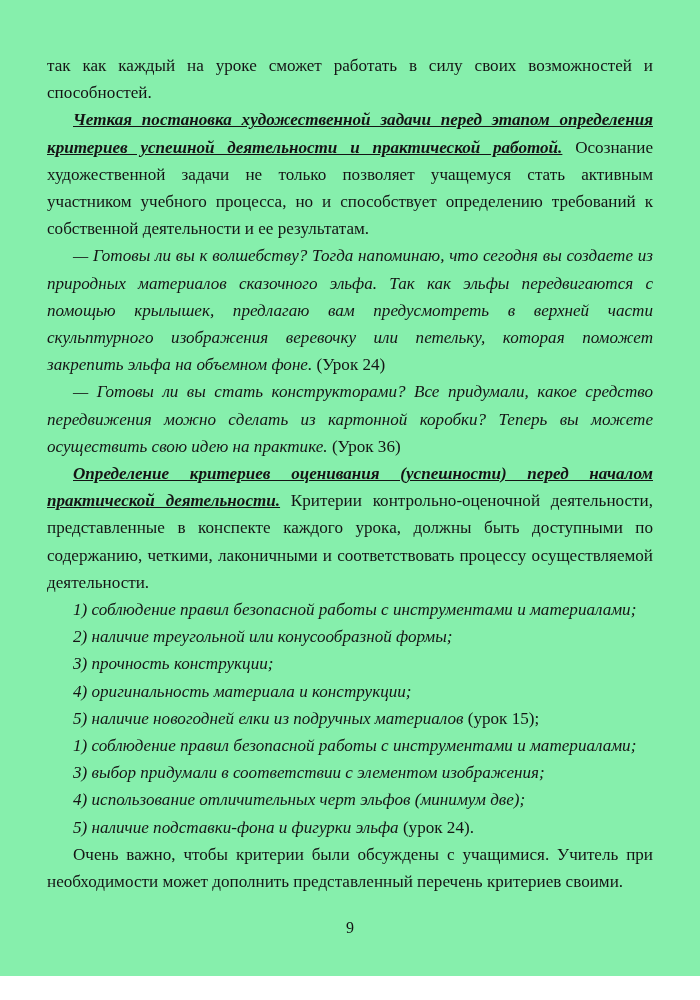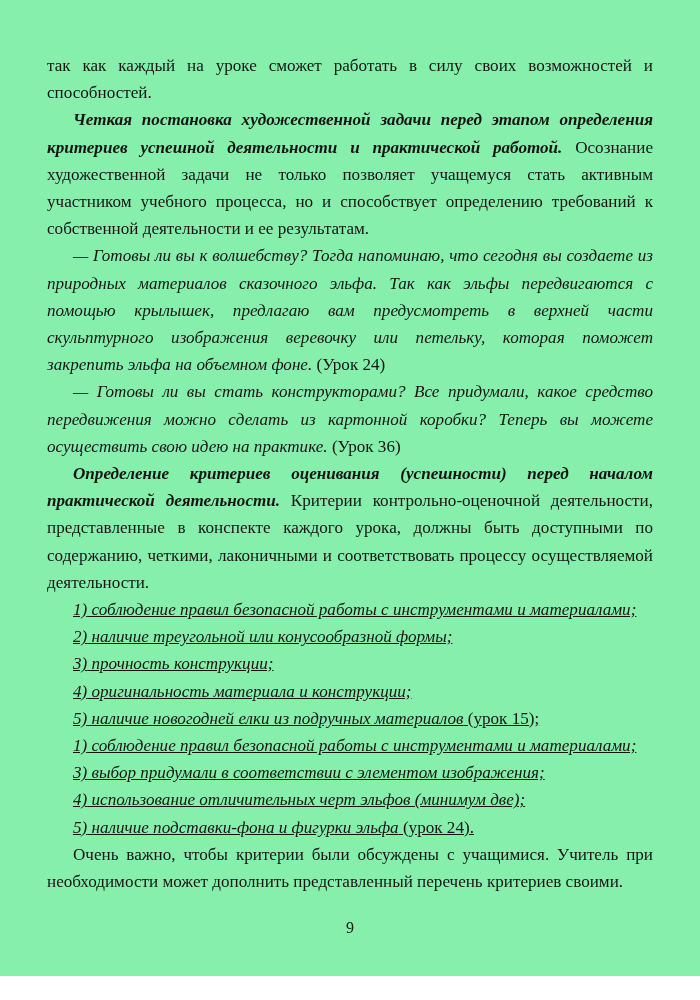--- a/index.html
+++ b/index.html
@@ -39,29 +39,29 @@
   p.cont {
     text-indent: 0;
   }
   p.indent {
     text-indent: 26px;
   }
   
   p.listitem {
     text-indent: 26px;
     font-style: italic;
-    text-decoration: underline;
   }
   p.dialogue {
     text-indent: 26px;
     font-style: italic;
   }
   .b-ital {
     font-weight: bold;
     font-style: italic;
+    text-decoration: underline;
   }
   .roman {
     font-style: normal;
     margin-top: 36px;
   }
   .pagenum {
     position: absolute;
     left: 0;
     top: 918px;
     width: 700px;

